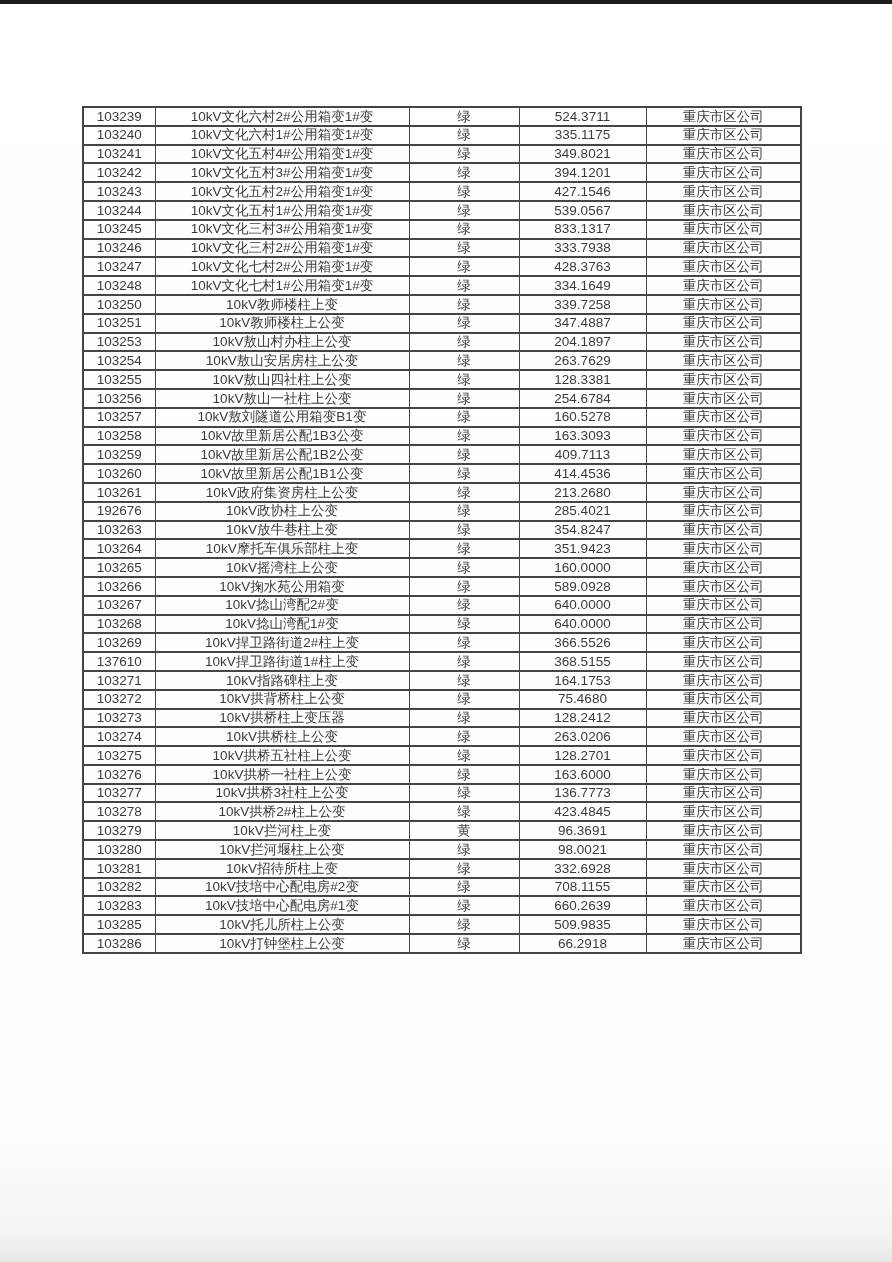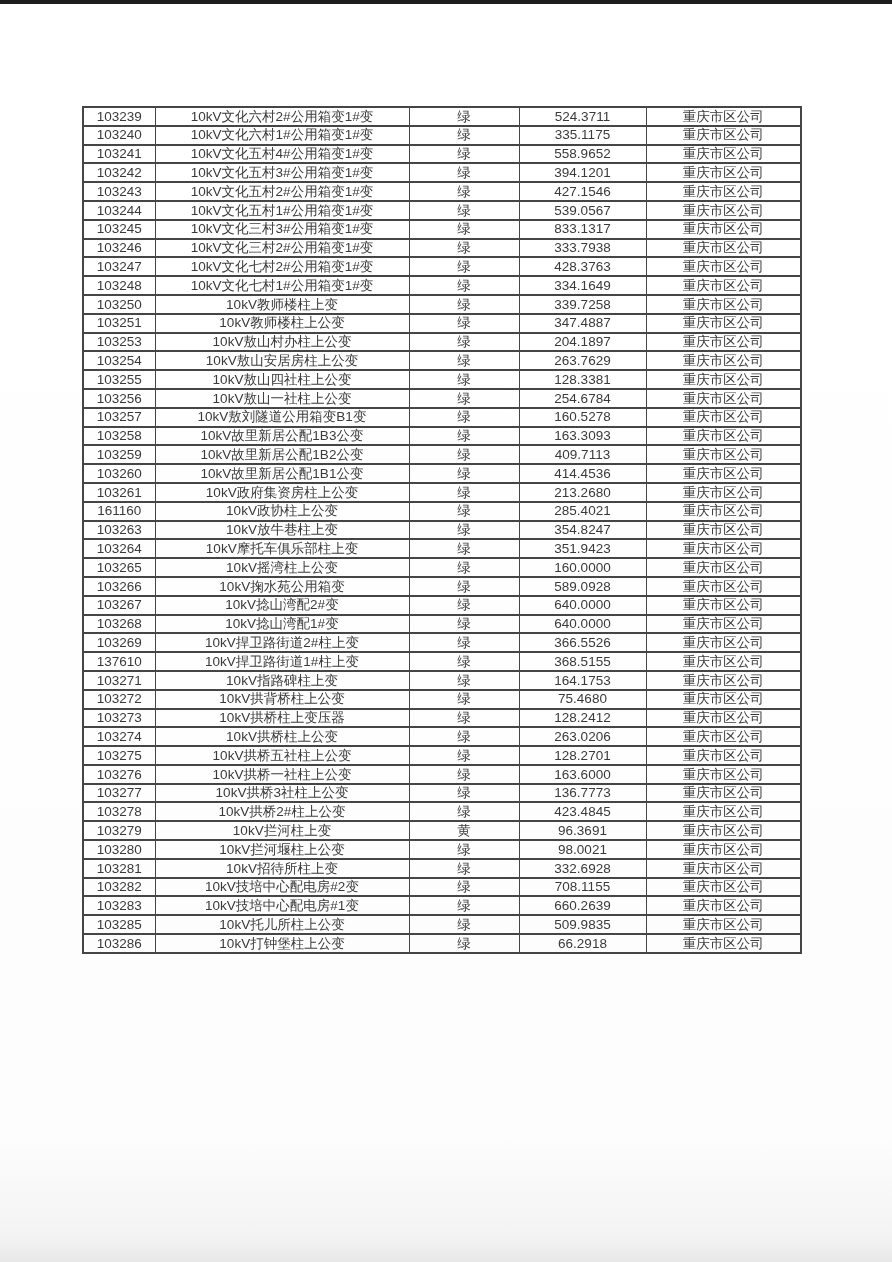--- a/index.html
+++ b/index.html
@@ -66,21 +66,21 @@
           <td>103240</td>
           <td>10kV文化六村1#公用箱变1#变</td>
           <td>绿</td>
           <td>335.1175</td>
           <td>重庆市区公司</td>
         </tr>
         <tr>
           <td>103241</td>
           <td>10kV文化五村4#公用箱变1#变</td>
           <td>绿</td>
-          <td>558.9652</td>
+          <td>349.8021</td>
           <td>重庆市区公司</td>
         </tr>
         <tr>
           <td>103242</td>
           <td>10kV文化五村3#公用箱变1#变</td>
           <td>绿</td>
           <td>394.1201</td>
           <td>重庆市区公司</td>
         </tr>
         <tr>
@@ -196,21 +196,21 @@
           <td>重庆市区公司</td>
         </tr>
         <tr>
           <td>103261</td>
           <td>10kV政府集资房柱上公变</td>
           <td>绿</td>
           <td>213.2680</td>
           <td>重庆市区公司</td>
         </tr>
         <tr>
-          <td>161160</td>
+          <td>192676</td>
           <td>10kV政协柱上公变</td>
           <td>绿</td>
           <td>285.4021</td>
           <td>重庆市区公司</td>
         </tr>
         <tr>
           <td>103263</td>
           <td>10kV放牛巷柱上变</td>
           <td>绿</td>
           <td>354.8247</td>

